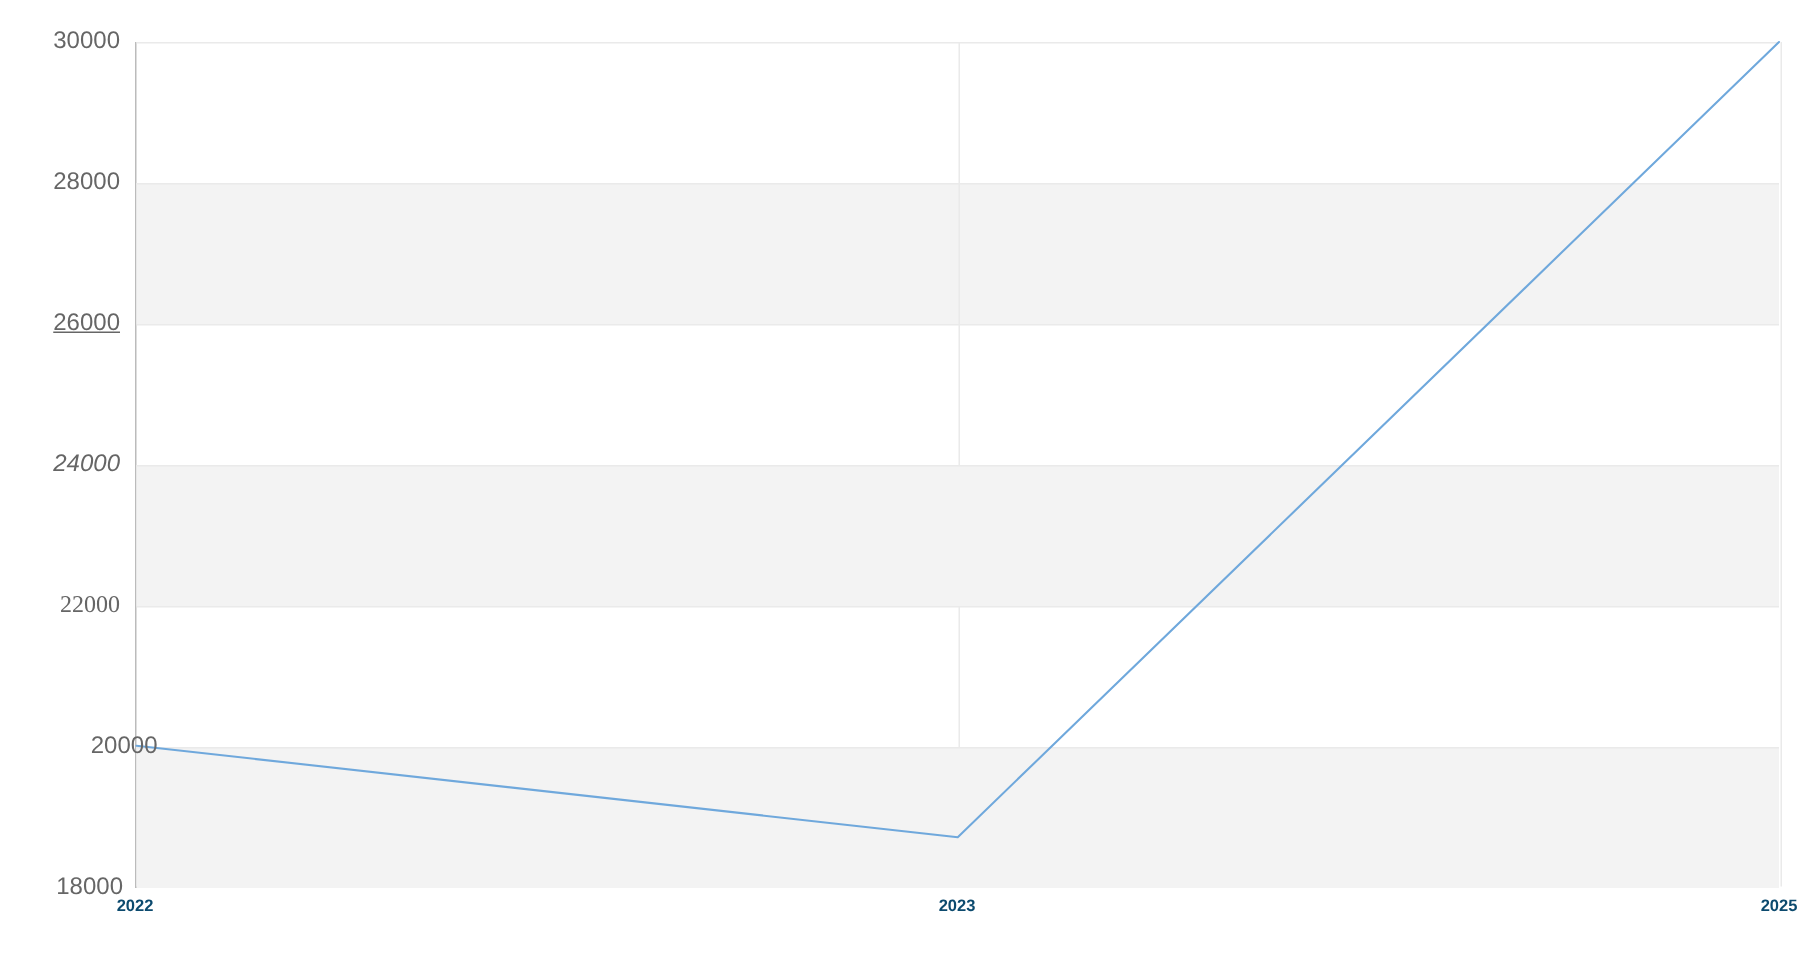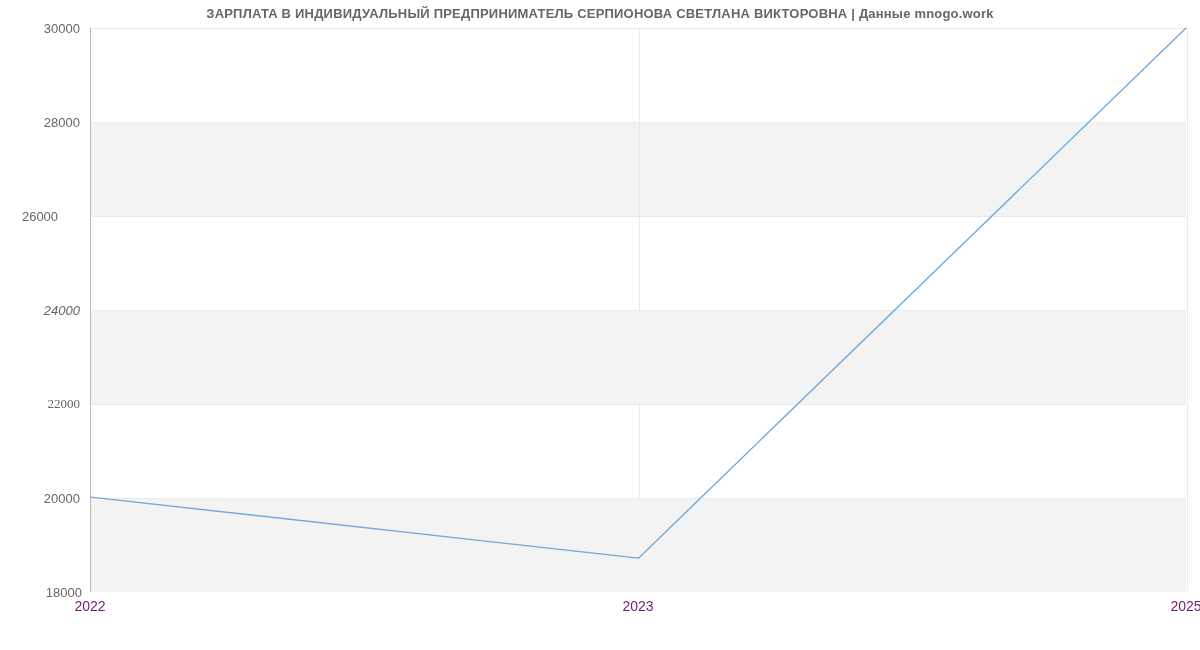--- a/index.html
+++ b/index.html
@@ -56,31 +56,32 @@
     top: 0;
     height: 100%;
     width: 0;
     border-left: 1px solid #eaeaea;
   }
   .ytick {
     position: absolute;
     right: 1116px; 
     width: 80px;
     text-align: right;
-    font-size: 13px;
+    font-size: 16px;
     color: #666;
     transform: translateY(-50%);
   }
   .xtick {
     position: absolute;
     top: 598px;
-    font-size: 14px;
-    color: #701a75;
+    font-size: 11px;
+    color: #0c4a6e;
     transform: translateX(-50%);
     white-space: nowrap;
+    font-weight: bold;
   }
   svg.line {
     position: absolute;
     left: 0;
     top: 0;
     width: 100%;
     height: 100%;
     overflow: visible;
   }
   .series {
@@ -88,21 +89,20 @@
     stroke: #6fa8dc;
     stroke-width: 1.4;
     stroke-linejoin: round;
     stroke-linecap: round;
   }
 </style>
 </head>
 <body>
 
 <div class="chart-wrap">
-  <div class="title">ЗАРПЛАТА В ИНДИВИДУАЛЬНЫЙ ПРЕДПРИНИМАТЕЛЬ СЕРПИОНОВА СВЕТЛАНА ВИКТОРОВНА | Данные mnogo.work</div>
 
   <div class="plot" id="plot">
       <div class="band" style="top: 94px; height: 94px;"></div>
       <div class="vgrid" style="left: 1096px;"></div>
       <div class="vgrid" style="left: 548px;"></div>
       <div class="hgrid" style="top: 0px;"></div>
       <div class="hgrid" style="top: 94px;"></div>
       <div class="band" style="top: 282px; height: 94px;"></div>
       <div class="hgrid" style="top: 188px;"></div>
       <div class="hgrid" style="top: 282px;"></div>
@@ -110,24 +110,24 @@
       <div class="hgrid" style="top: 376px;"></div>
       <div class="hgrid" style="top: 470px;"></div>
 
     <svg class="line" id="line-svg" preserveAspectRatio="none" viewBox="0 0 1096 564">
         <path d="M0.00 470.00 L548.00 531.10 L1096.00 0.00" class="series" style="stroke: rgb(111, 168, 220);"></path>
       </svg>
   </div>
 
   <div id="yticks">
       <div class="ytick" style="left: 2px; width: 80px; top: 592px; position: absolute; text-align: right;">18000</div>
-      <div class="ytick" style="left: 0px; width: 80px; top: 498px; position: absolute; text-align: right;">20000</div>
+      <div class="ytick" style="left: 0px; width: 80px; top: 498px; position: absolute; text-align: right; padding-left: 25px;">20000</div>
       <div class="ytick" style="left: 0px; width: 80px; top: 404px; position: absolute; text-align: right; font-family: Liberation Serif, serif;">22000</div>
       <div class="ytick" style="left: 0px; width: 80px; top: 310px; position: absolute; text-align: right; font-style: italic;">24000</div>
-      <div class="ytick" style="left: 0px; width: 80px; top: 216px; position: absolute; text-align: center;">26000</div>
+      <div class="ytick" style="left: 0px; width: 80px; top: 216px; position: absolute; text-align: right; text-decoration: underline;">26000</div>
       <div class="ytick" style="left: 0px; width: 80px; top: 122px; position: absolute; ">28000</div>
       <div class="ytick" style="left: 0px; width: 80px; top: 28px; position: absolute; text-align: right;">30000</div>
     </div>
 
   <div id="xticks">
       <div class="xtick" style="left: 90px;">2022</div>
       <div class="xtick" style="left: 638px;">2023</div>
       <div class="xtick" style="left: 1186px;">2025</div>
     </div>
 </div>

